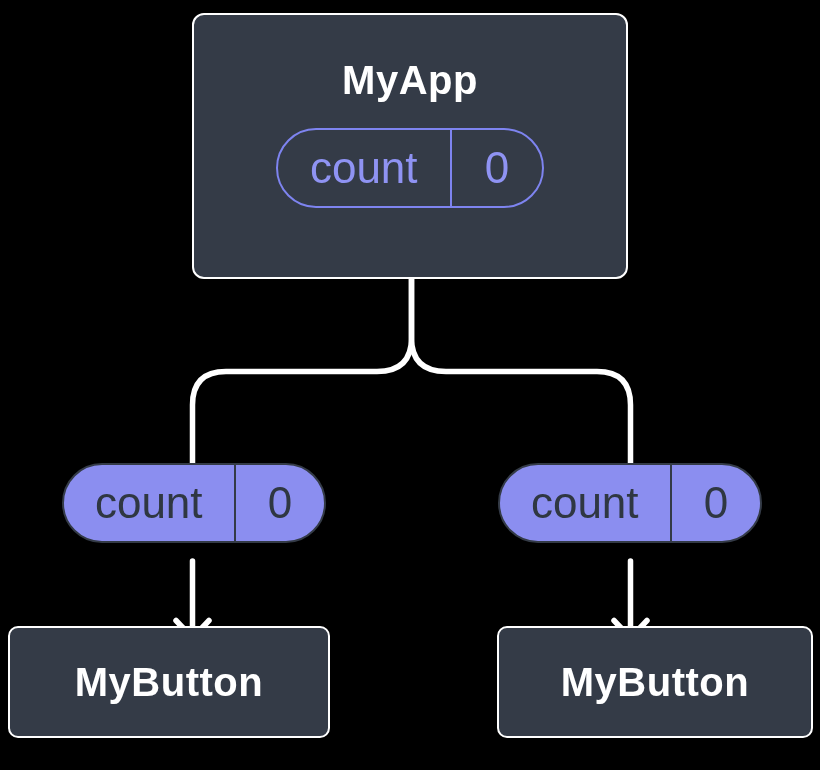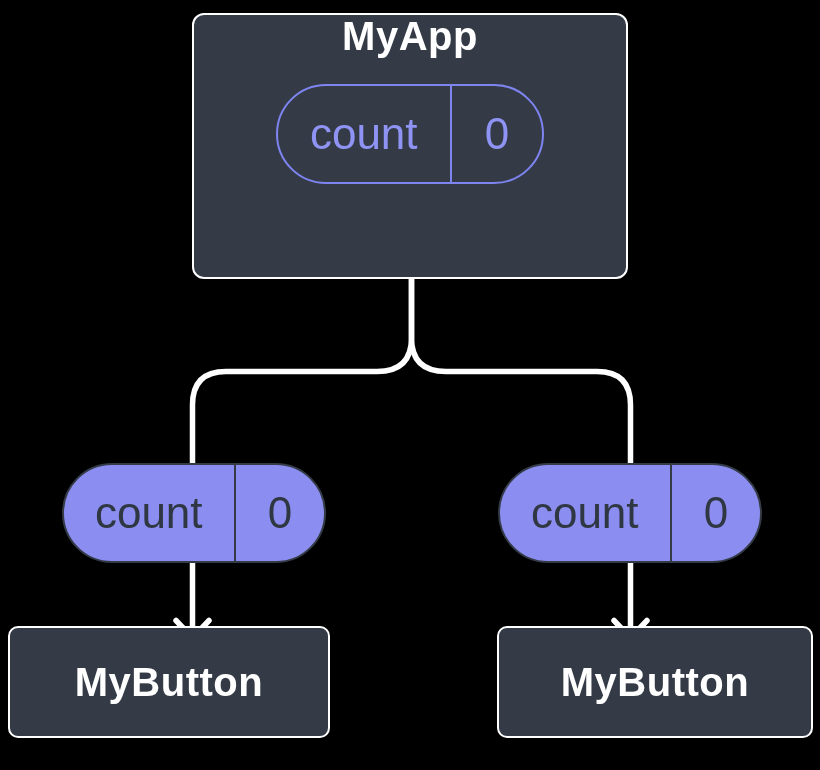--- a/index.html
+++ b/index.html
@@ -49,31 +49,32 @@
     line-height: 1;
     letter-spacing: 0.5px;
   }
   .app-node {
     left: 192px; top: 13px;
     width: 436px; height: 266px;
     border-radius: 12px;
     display: flex;
     flex-direction: column;
     align-items: center;
+    padding-top: 44px;
   }
   .app-node .node-title {
     height: 42px;
     display: flex;
     align-items: center;
   }
   .pill {
     display: flex;
     align-items: stretch;
     border-radius: 50px;
-    height: 100px;
+    height: 80px;
     overflow: hidden;
     z-index: 2;
   }
   .pill-seg {
     display: flex;
     align-items: center;
     justify-content: center;
     font-size: 44px;
     font-weight: 400;
     line-height: 1;

